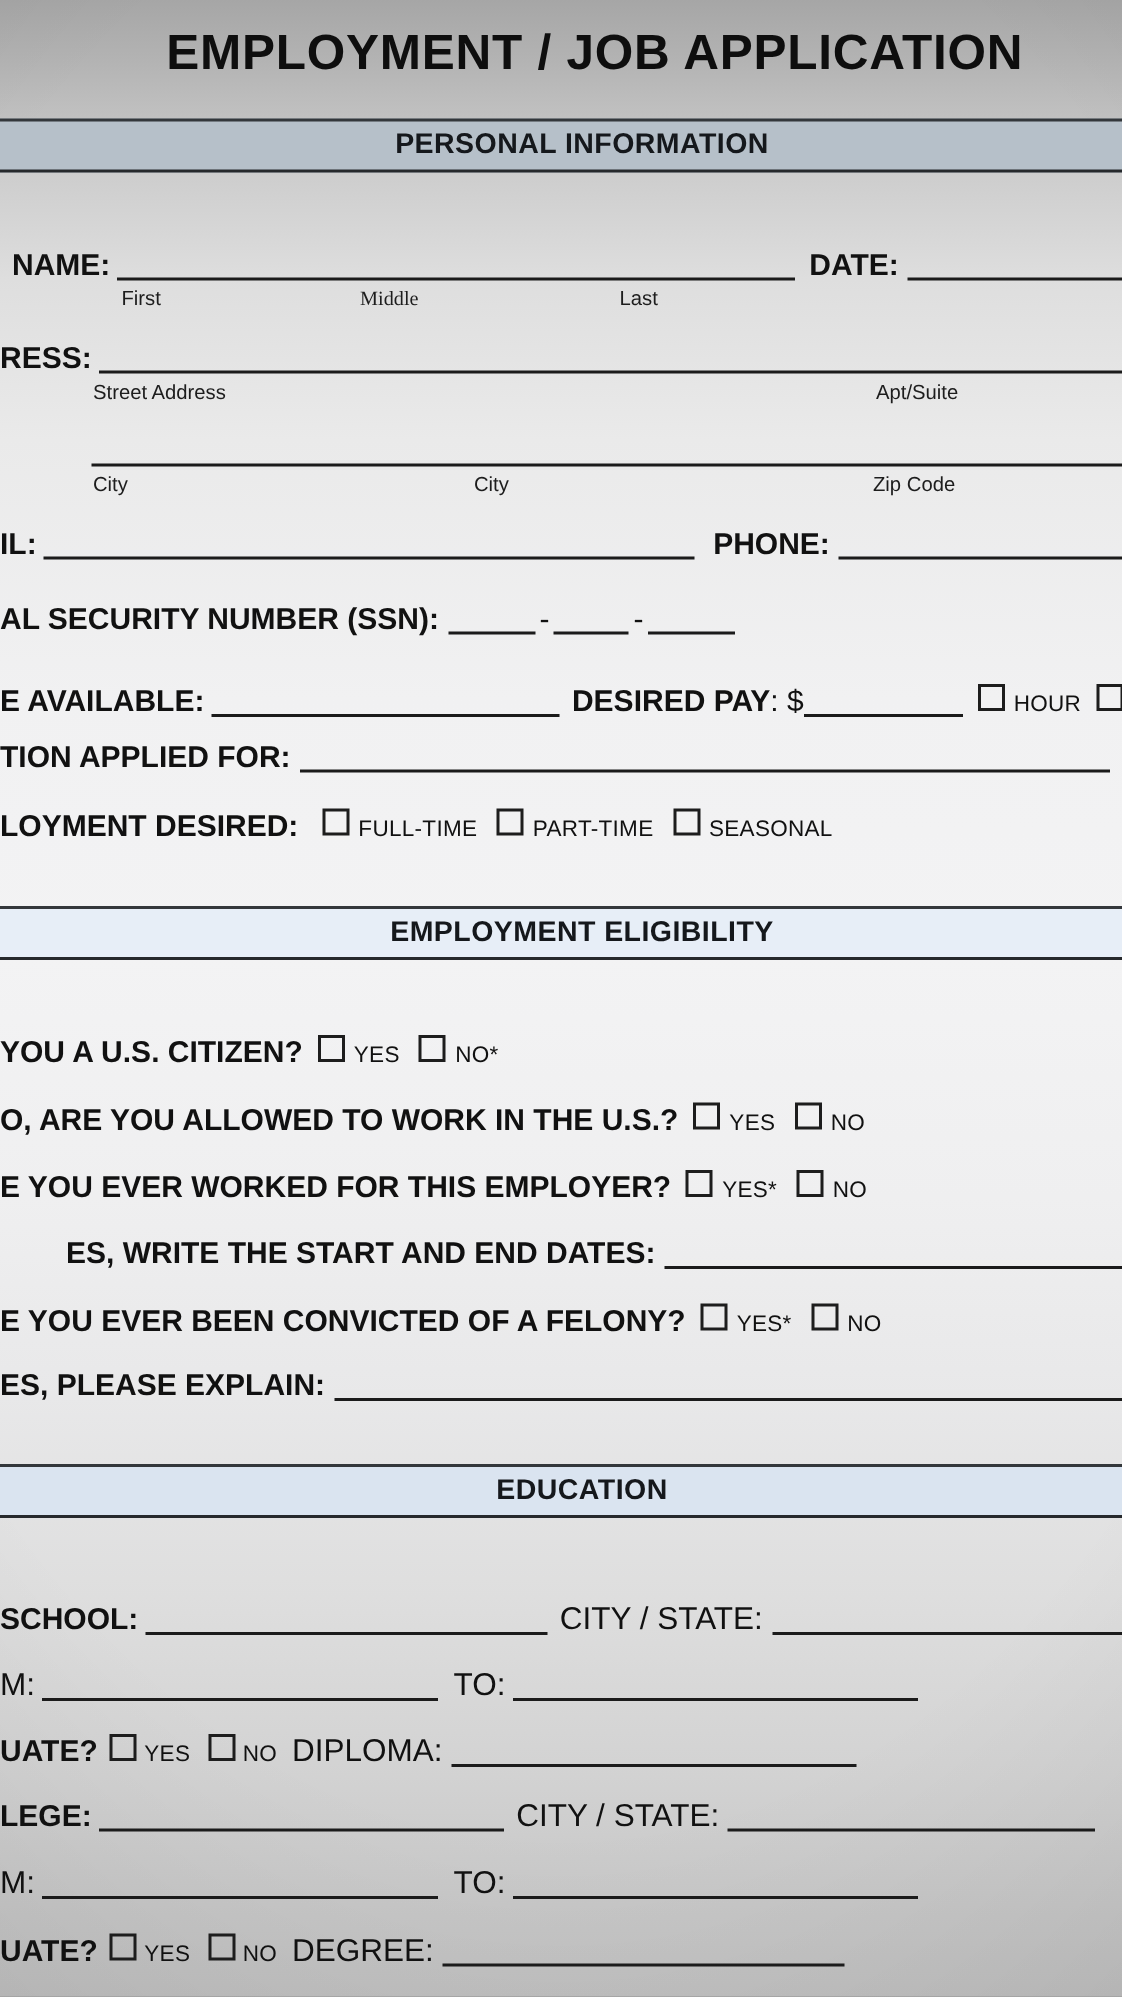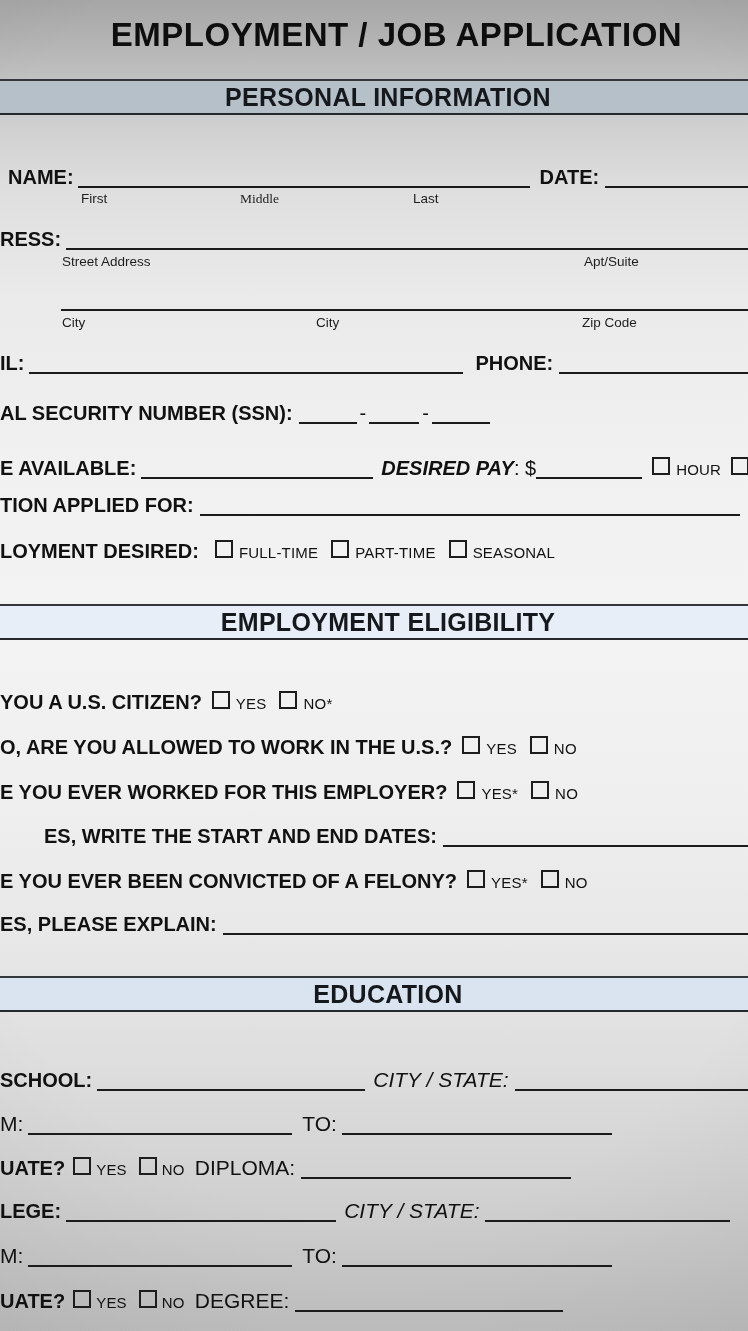--- a/index.html
+++ b/index.html
@@ -12,21 +12,21 @@
         #f1f1f2 35%,#f3f3f4 48%,#efeff0 60%,#e8e8e9 70%,#dedede 80%,#d2d2d2 89%,#c6c6c6 96%,#c0c0c0 100%);
   }
   .title{
     position:absolute;top:15px;left:0;right:-45px;text-align:center;
     font-weight:700;font-size:33px;line-height:40px;letter-spacing:.5px;color:#0e0e0e;
   }
   .bar{
     position:absolute;left:0;right:0;height:32px;
     border-top:2px solid #33373b;border-bottom:2px solid #26292c;
     display:flex;align-items:center;justify-content:center;
-    font-weight:700;font-size:25px;letter-spacing:.3px;color:#15181c;
+    font-weight:700;font-size:19px;letter-spacing:.3px;color:#15181c;
     padding-left:28px;
   }
   .bar-personal{top:79px;background:#b6c0c9;}
   .bar-eligibility{top:604px;background:#e7eef7;}
   .bar-education{top:976px;background:#dae4f0;}
   .row{
     position:absolute;left:0;display:flex;align-items:baseline;white-space:nowrap;
     font-weight:700;font-size:20px;line-height:24px;color:#111;
   }
   .reg{font-weight:400;font-size:21px;}
@@ -34,21 +34,21 @@
     display:inline-block;height:2px;border-bottom:2px solid #1b1b1b;
     position:relative;top:4px;flex:none;
   }
   .hline{position:absolute;border-top:2px solid #1b1b1b;}
   .sub{position:absolute;font-weight:400;font-size:13.5px;color:#1d1d1d;white-space:nowrap;}
   .cb{
     display:inline-block;width:14px;height:14px;border:2px solid #1d1d1d;
     flex:none;background:transparent;
   }
   .optl{font-weight:400;font-size:15px;letter-spacing:.2px;}
-  .ml4{margin-left:4px;}.ml5{margin-left:5px;}.ml6{margin-left:6px;}.ml8{margin-left:8px;font-style:italic;}
+  .ml4{margin-left:4px;}.ml5{margin-left:5px;}.ml6{margin-left:6px;}.ml8{margin-left:8px;}
   .ml10{margin-left:10px;}.ml12{margin-left:12px;}.ml13{margin-left:13px;}.ml16{margin-left:16px;}
   .hy{font-weight:400;margin:0 3px;}
 </style>
 </head>
 <body>
 
 <div class="page">
 
   <div class="title">EMPLOYMENT / JOB APPLICATION</div>
 

